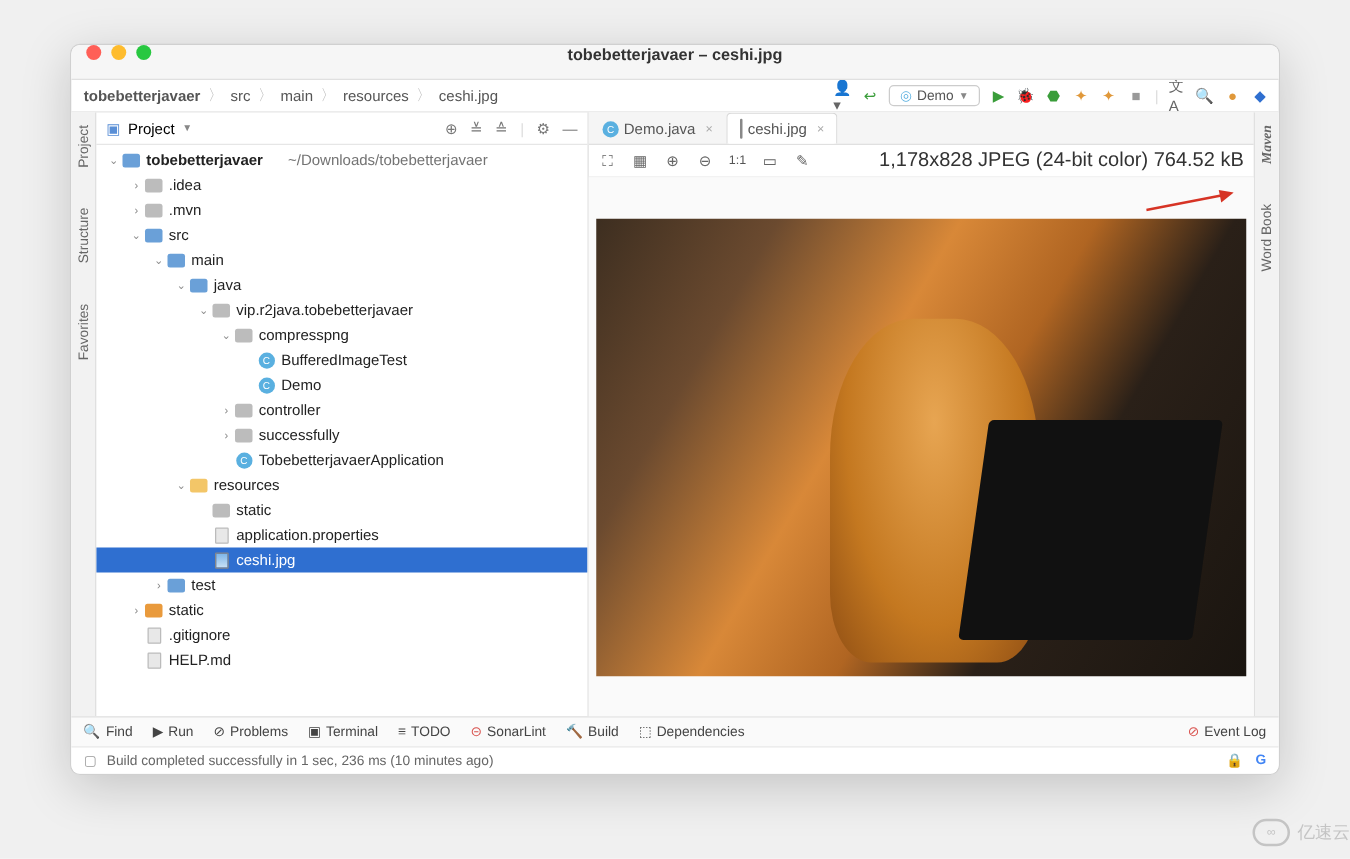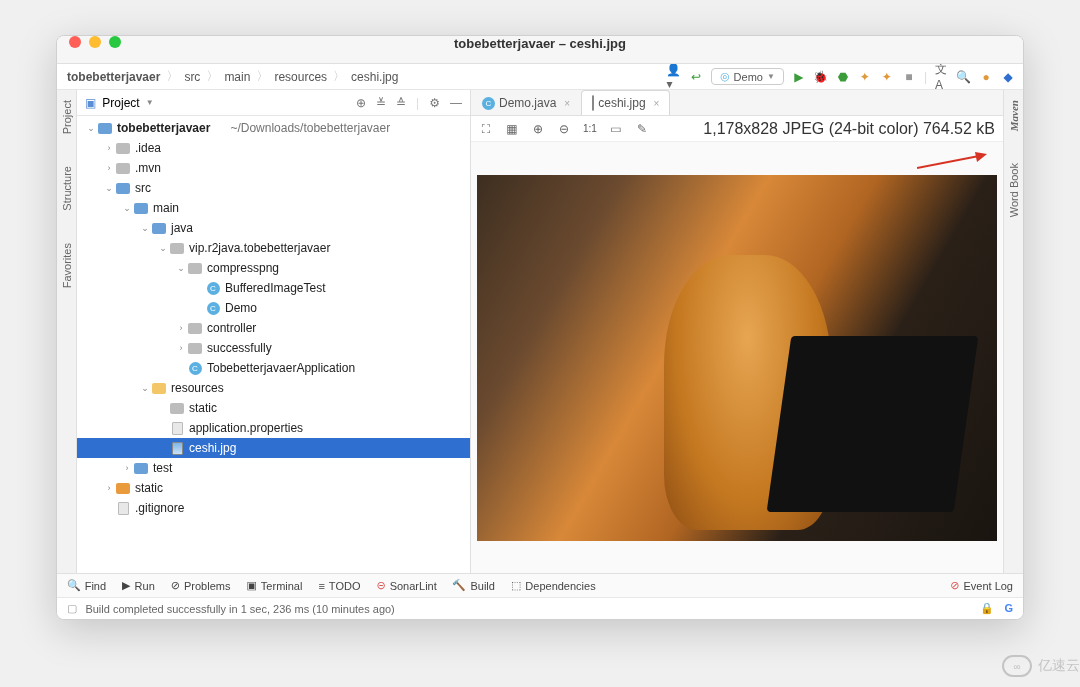--- a/index.html
+++ b/index.html
@@ -261,20 +261,27 @@
             </span>
             <span>static</span>
           </div>
           <div class="node" style="padding-left: 26px;">
             <span class="chev"></span>
             <span class="ficon">
               <span class="file-p"></span>
             </span>
             <span>.gitignore</span>
           </div>
+          <div class="node" style="padding-left: 26px;">
+            <span class="chev"></span>
+            <span class="ficon">
+              <span class="file-p"></span>
+            </span>
+            <span>HELP.md</span>
+          </div>
         </div>
     </div>
 
     <div class="editor">
       <div class="tabs" id="tabs">
           <div class="tab">
             <span class="ficon">
               <span class="file-c">C</span>
             </span>
             <span>Demo.java</span>

